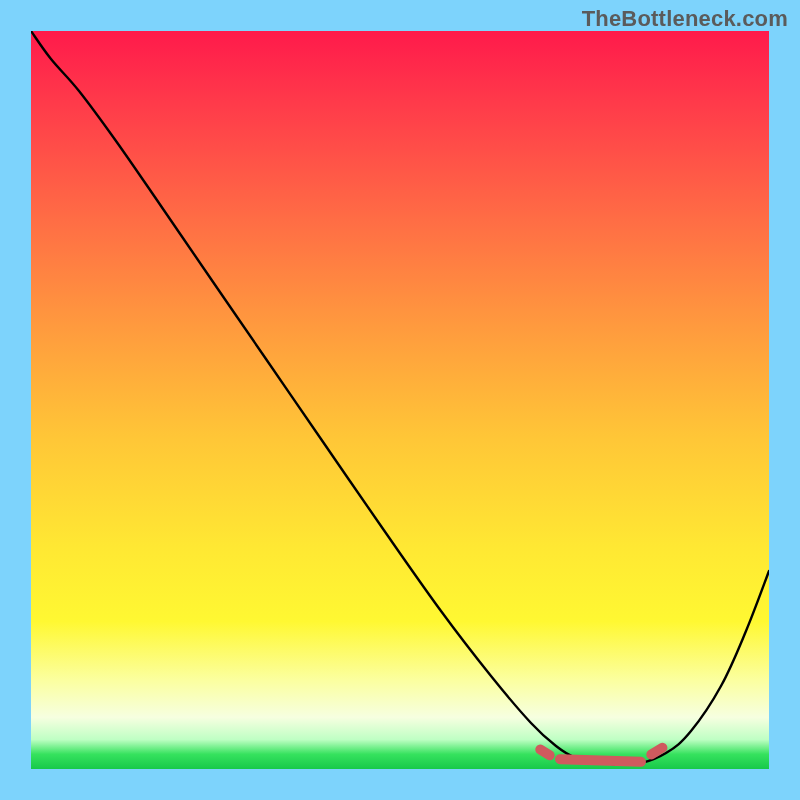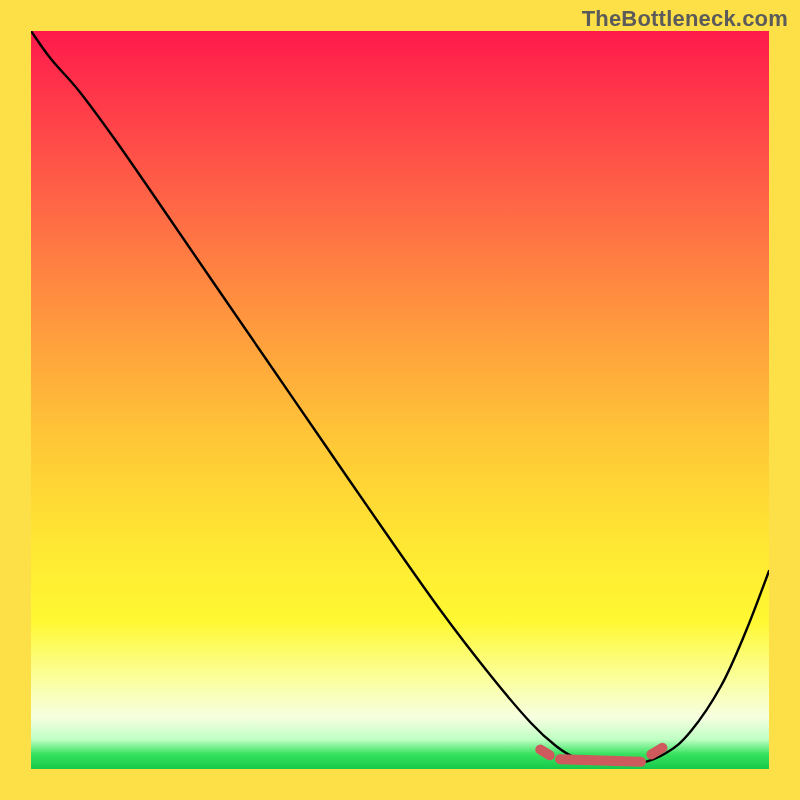--- a/index.html
+++ b/index.html
@@ -1,21 +1,21 @@
 <!DOCTYPE html>
 <html><head>
 <meta charset="utf-8">
 <style>
   * { margin: 0; padding: 0; box-sizing: border-box; }
   html, body { width: 800px; height: 800px; background: #000; font-family: Arial, sans-serif; }
   .frame {
     position: relative;
     width: 800px;
     height: 800px;
-    background: #fde047;
+    background: #7dd3fc;
   }
   .watermark {
     position: absolute;
     top: 6px;
     right: 12px;
     color: #5b5b5b;
     font-size: 22px;
     font-weight: bold;
     letter-spacing: 0.2px;
     z-index: 20;

